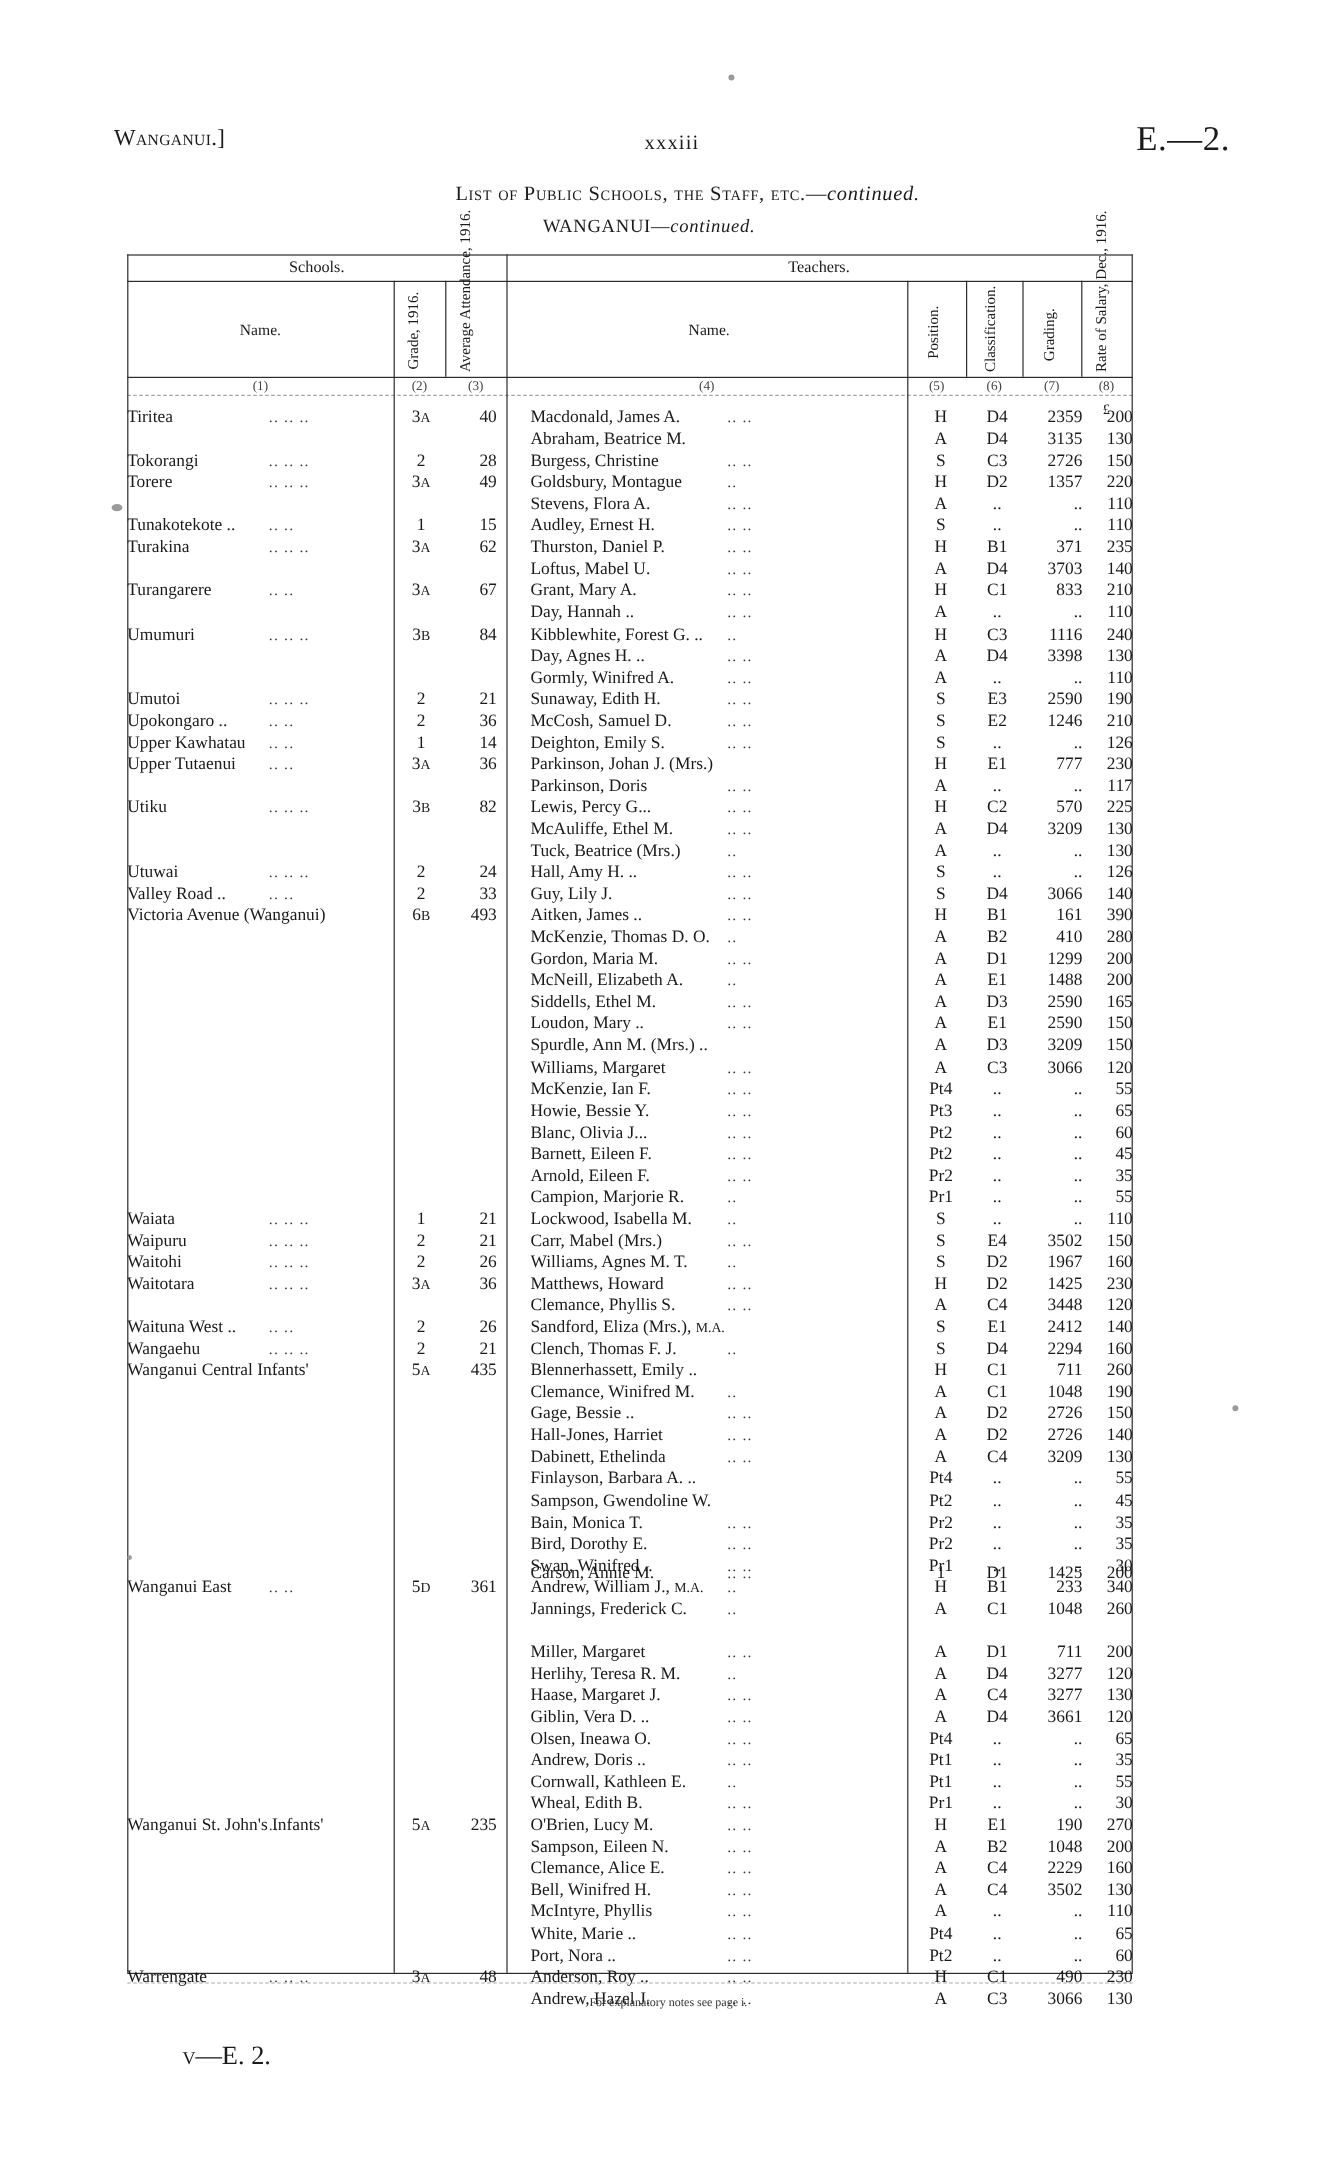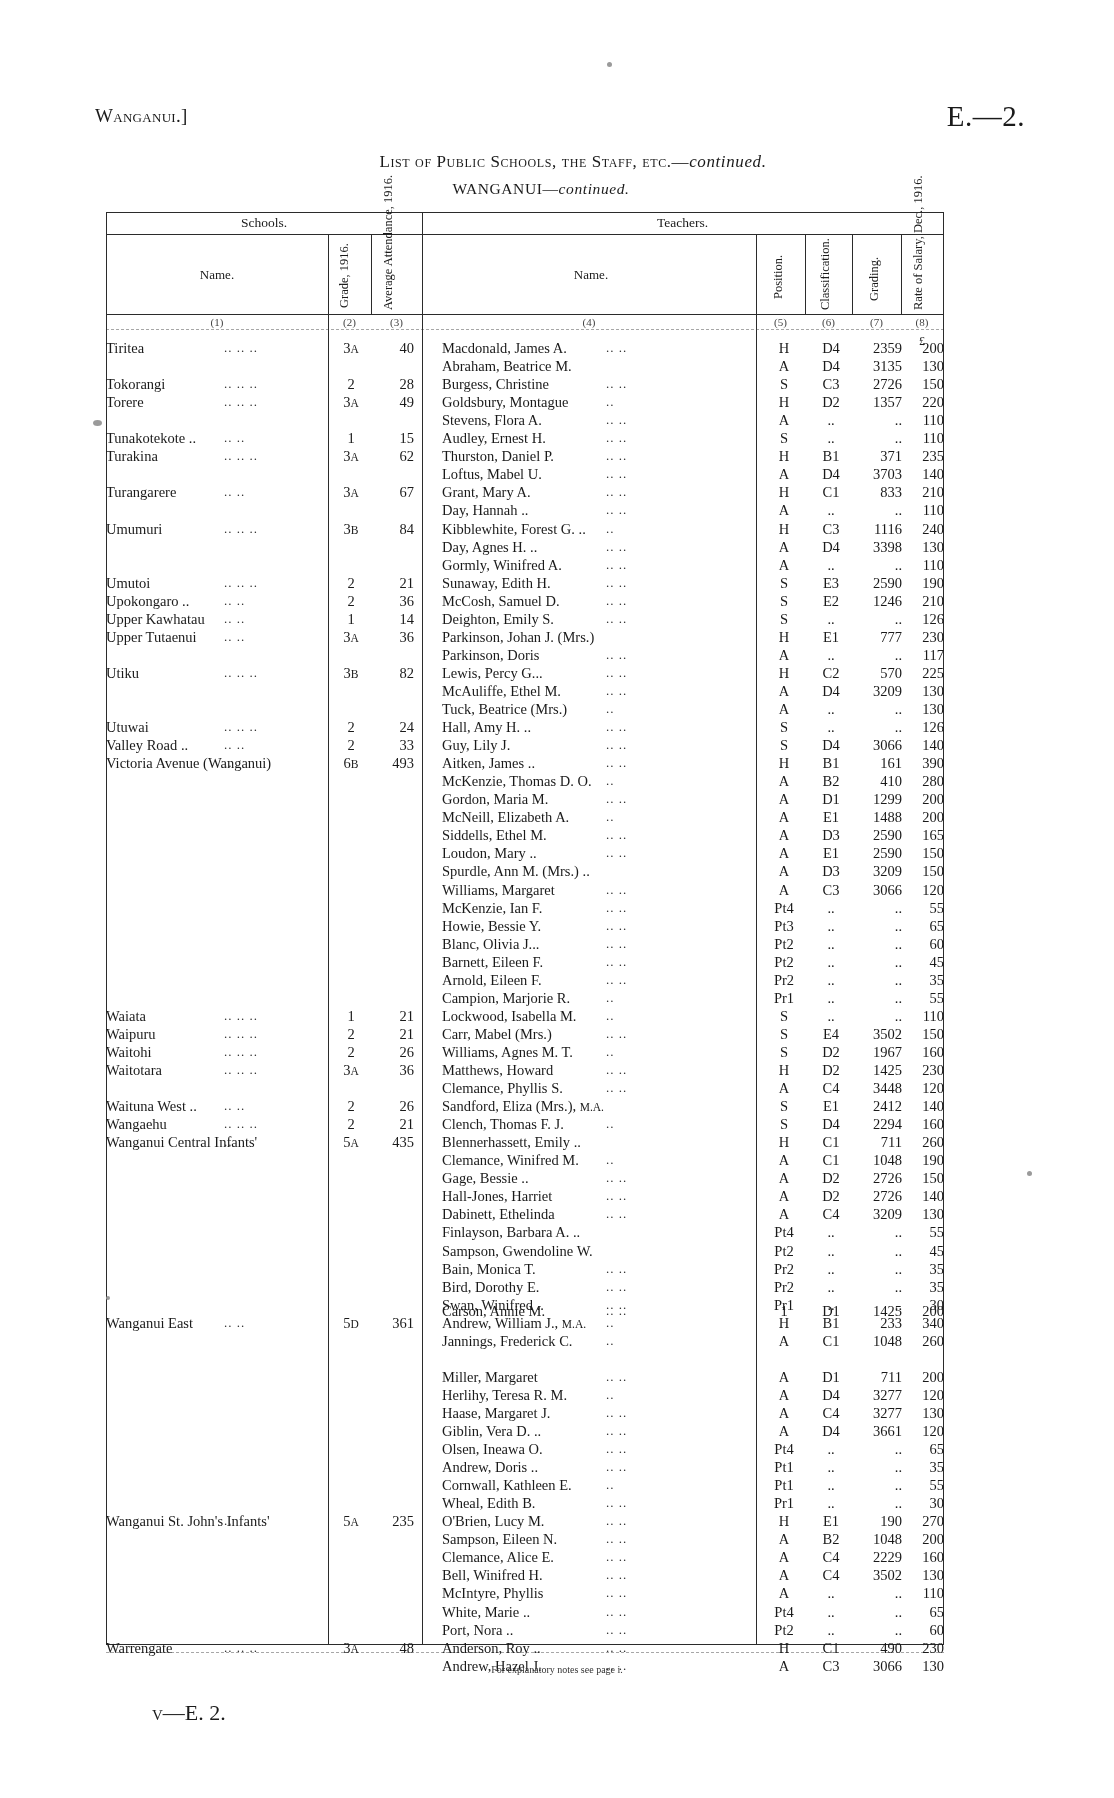--- a/index.html
+++ b/index.html
@@ -178,20 +178,21 @@
     border-radius: 50%;
   }
 </style>
 </head>
 <body>
 
 <div class="page">
 
   <div class="hdr">
     <div class="hdr-left">Wanganui.]</div>
+    <div class="hdr-center">xxxiii</div>
     <div class="hdr-right">E.—2.</div>
   </div>
 
   <div class="title1"><span>List of Public Schools, the Staff, etc.—</span><i>continued.</i></div>
   <div class="title2"><span>WANGANUI—</span><i>continued.</i></div>
 
   <div class="tbl">
 
     <div class="rule h" style="top:0px;"></div>
     <div class="rule h" style="top:22px;"></div>

